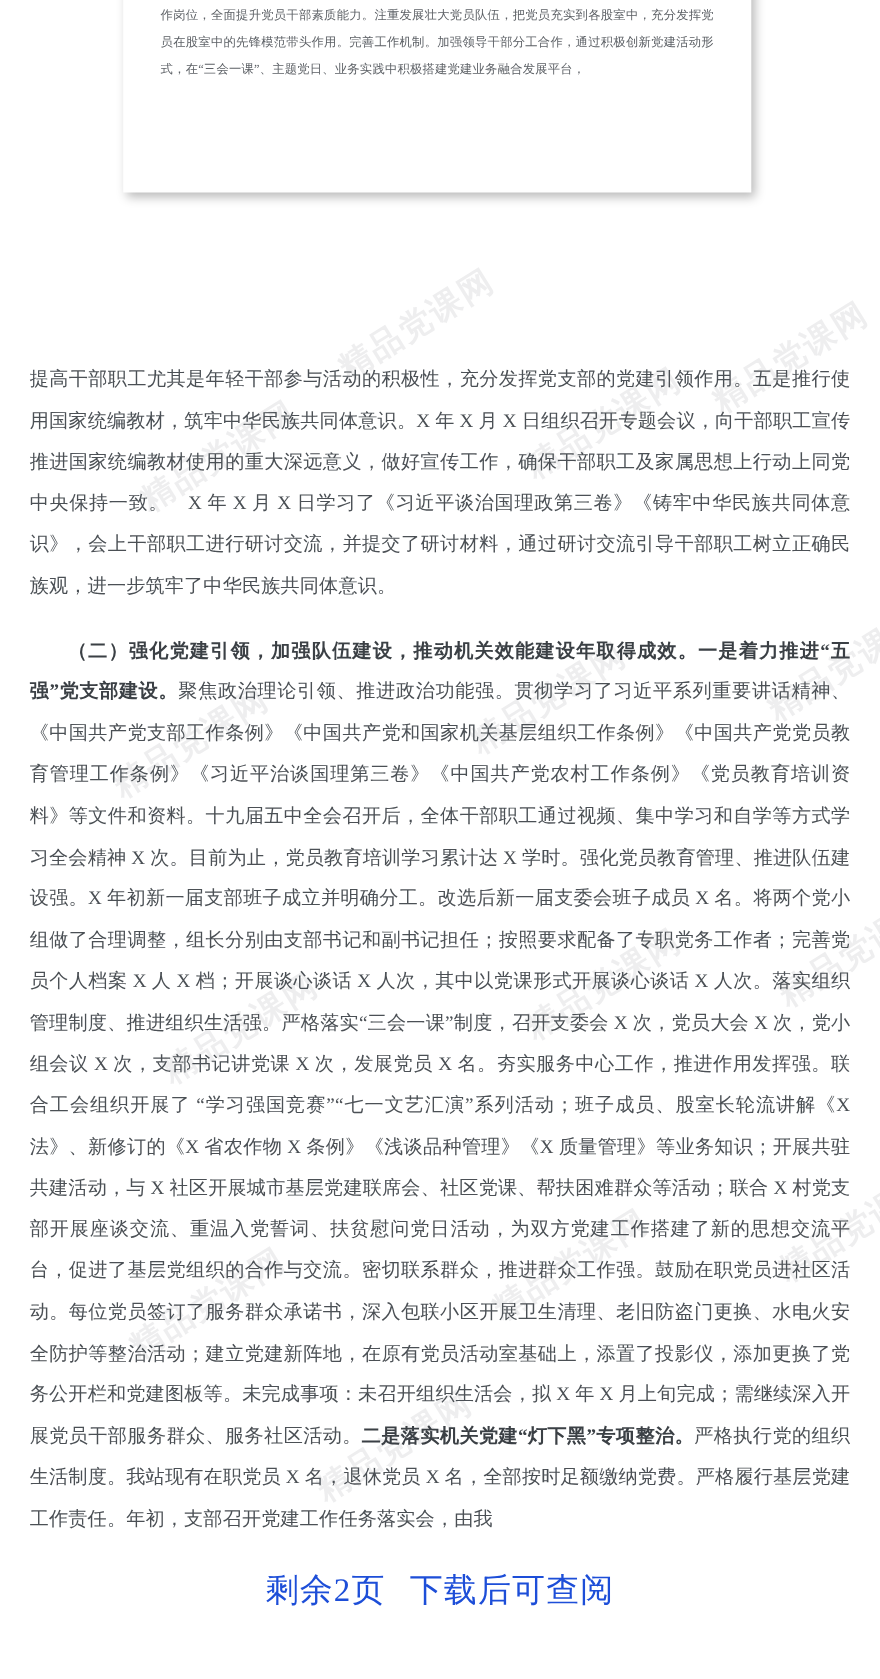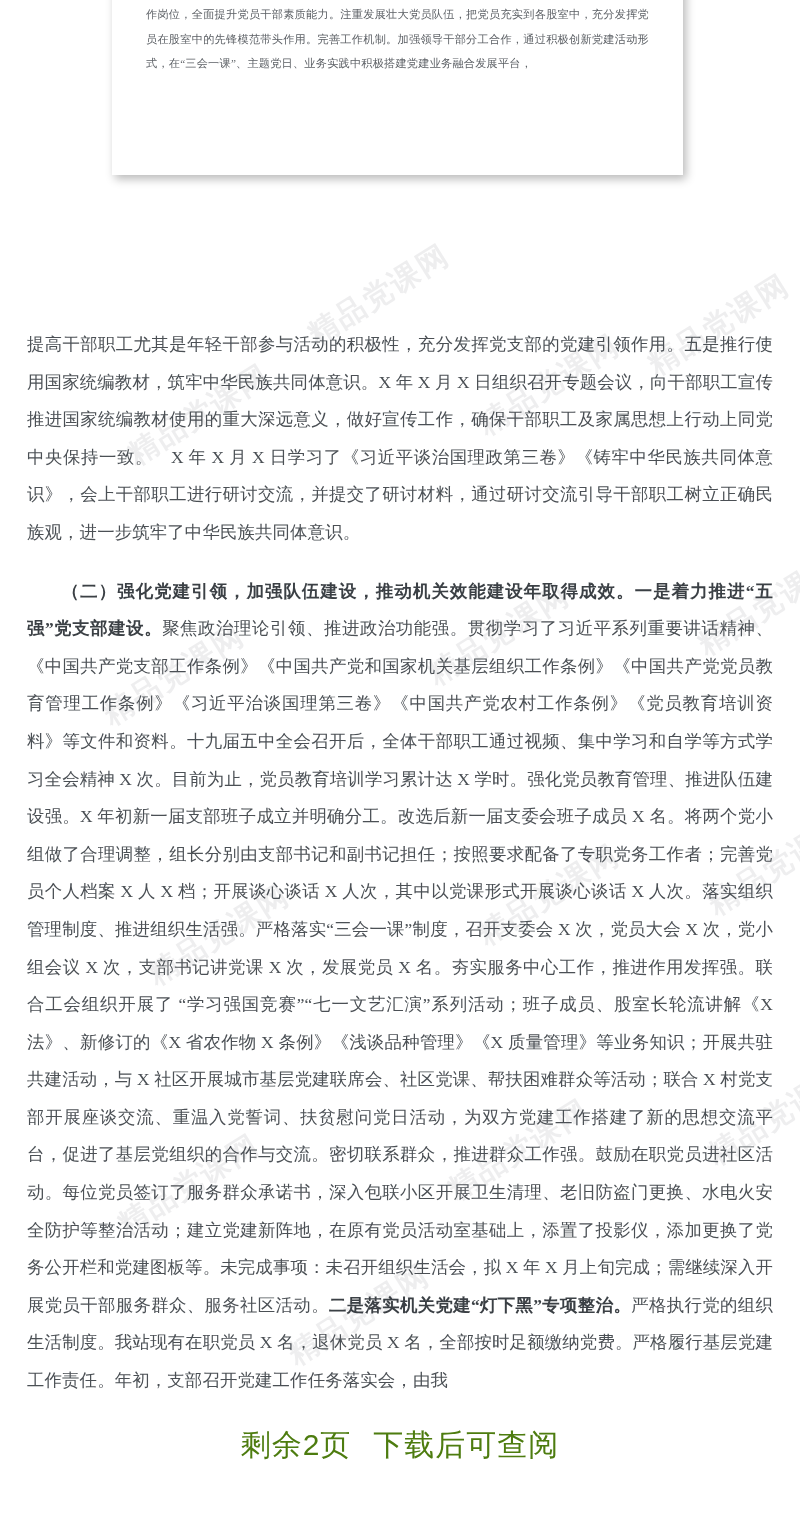--- a/index.html
+++ b/index.html
@@ -108,22 +108,22 @@
     transform-origin: left top;
   }
 
   
   #footer-notice {
     position: absolute;
     left: 0;
     top: 1425px;
     width: 800px;
     text-align: center;
-    color: #4d7c0f;
-    font-family: Liberation Sans, sans-serif;
+    color: #1d4ed8;
+    font-family: Liberation Serif, serif;
     font-size: 30px;
     letter-spacing: 1px;
   }
   #footer-notice .sep { display: inline-block; width: 22px; }
 </style>
 </head>
 <body>
 
 <div id="prev-page-wrap">
   <div id="prev-page">

